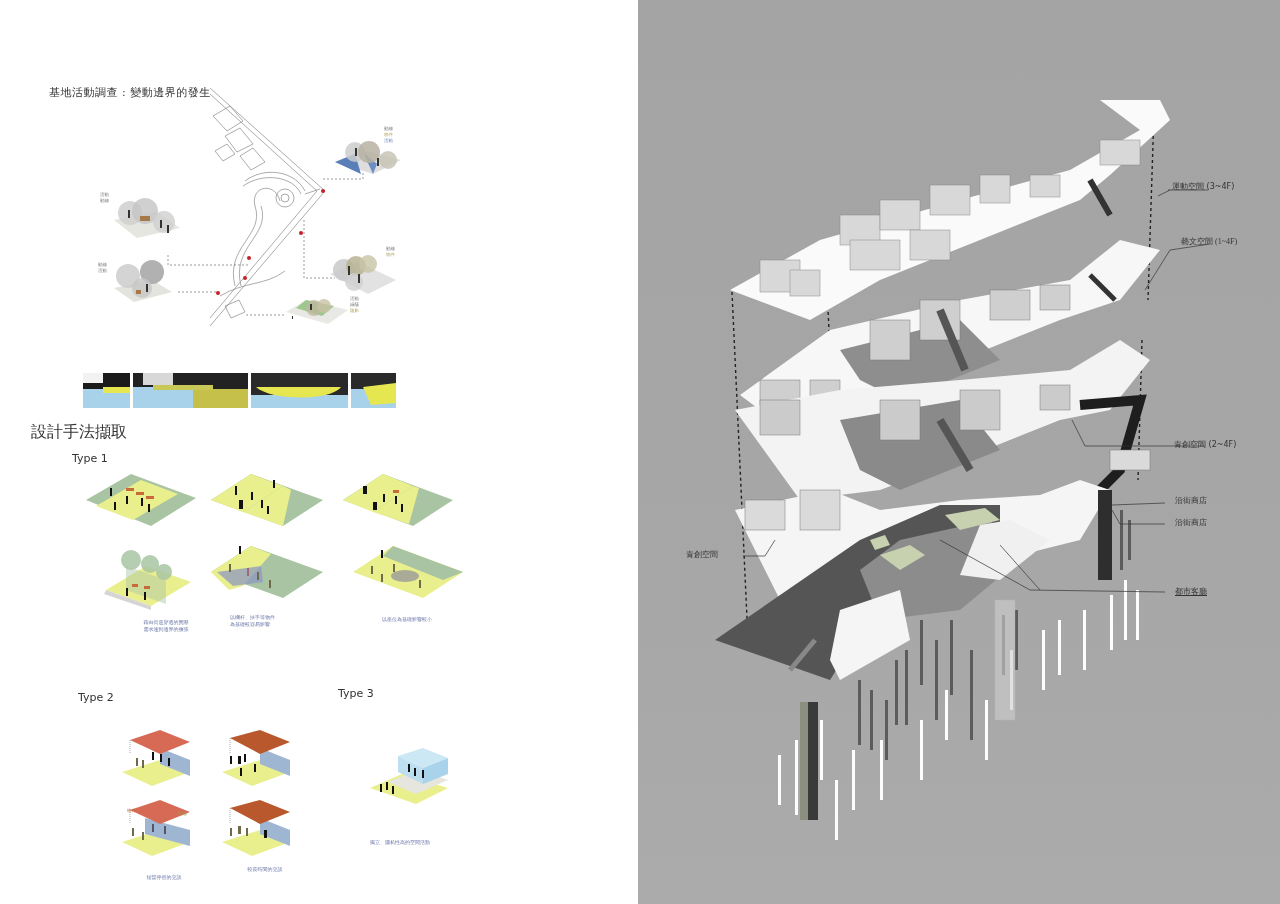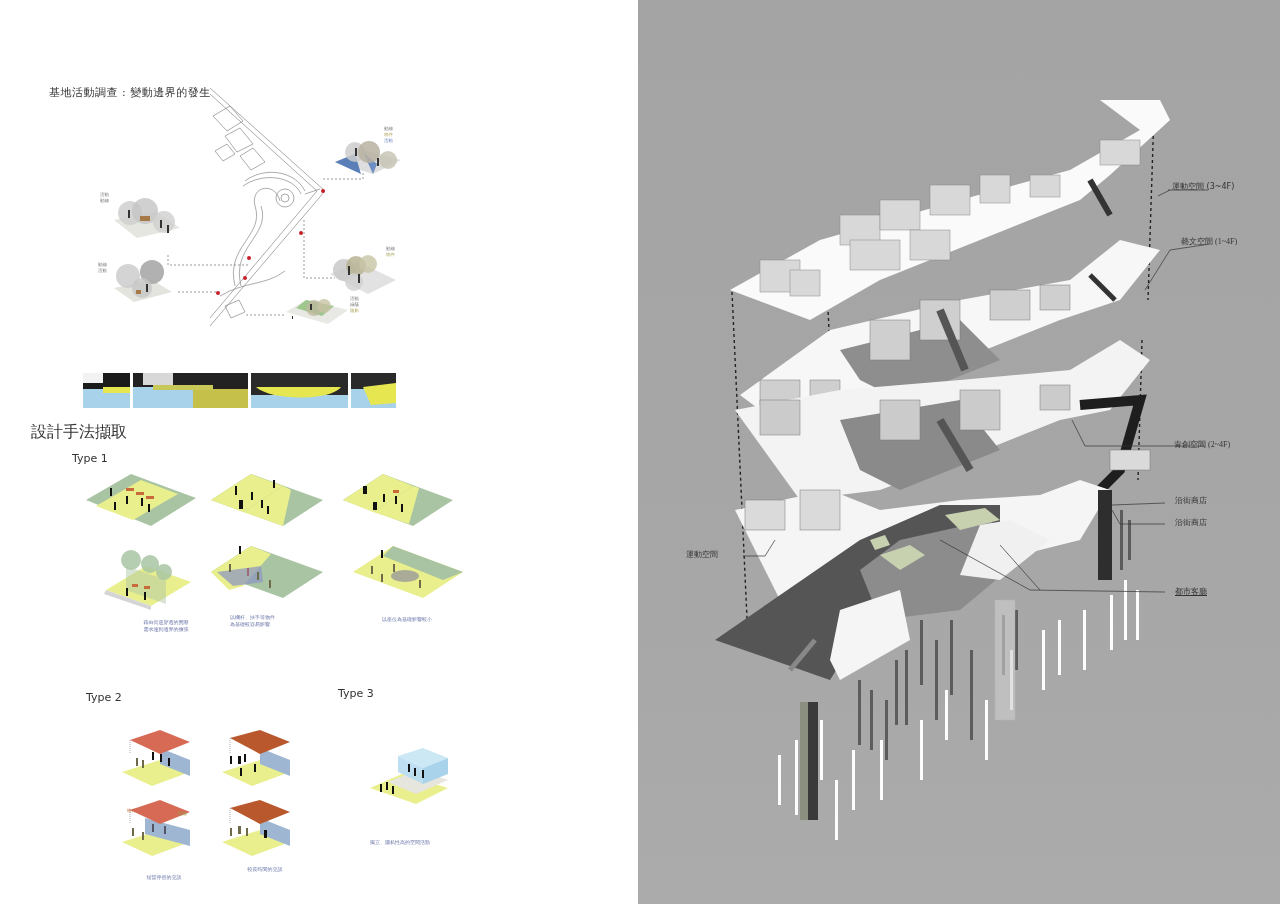--- a/index.html
+++ b/index.html
@@ -248,21 +248,21 @@
     <div>需求達到邊界的擴張</div>
   </div>
   <div class="abs cap" style="left:230px;top:614px;width:70px;text-align:left;">
     <div>以欄杆、扶手等物件</div>
     <div>為基礎較容易影響</div>
   </div>
   <div class="abs cap" style="left:362px;top:616px;width:90px;">
     <div>以座位為基礎影響較小</div>
   </div>
 
-  <div class="abs type" style="left:78px;top:691px;margin-left:8px;">Type 2</div>
+  <div class="abs type" style="left:78px;top:691px;">Type 2</div>
   <div class="abs type" style="left:338px;top:687px;text-align:center;">Type 3</div>
 
   <svg class="abs" style="left:120px;top:730px;" width="220" height="140">
     <g>
       <polygon points="2,42 40,30 70,42 32,56" fill="#e9ef8c"></polygon>
       <polygon points="40,18 70,30 70,46 40,34" fill="#9fb6d3"></polygon>
       <polygon points="10,10 40,0 70,12 40,24" fill="#d76a55"></polygon>
       <line x1="10" y1="10" x2="10" y2="24" stroke="#555" stroke-width="0.5" stroke-dasharray="1,1"></line>
       <rect x="16" y="28" width="2" height="8" fill="#6f6a4a"></rect>
         <rect x="22" y="30" width="2" height="8" fill="#6f6a4a"></rect>
@@ -451,18 +451,18 @@
         <path d="M1112,510 L1120,524 L1165,524"></path>
         <path d="M940,540 L1030,590 L1165,592"></path>
         <path d="M1000,545 L1040,590"></path>
         <path d="M743,556 L765,556 L775,540"></path>
       </g>
     </g>
   </svg>
 
   <div class="abs lbl-right" style="left:534px;top:181px;">運動空間 (3~4F)</div>
   <div class="abs lbl-right" style="left:543px;top:236px;font-family:Liberation Serif, serif;">藝文空間 (1~4F)</div>
-  <div class="abs lbl-right" style="left:536px;top:439px;font-family:Liberation Serif, serif;">青創空間 (2~4F)</div>
+  <div class="abs lbl-right" style="left:536px;top:439px;">青創空間 (2~4F)</div>
   <div class="abs lbl-right" style="left:537px;top:495px;">沿街商店</div>
   <div class="abs lbl-right" style="left:537px;top:517px;">沿街商店</div>
   <div class="abs lbl-right" style="left:537px;top:586px;text-decoration:underline;">都市客廳</div>
-  <div class="abs lbl-right" style="left:48px;top:549px;">運動空間</div>
+  <div class="abs lbl-right" style="left:48px;top:549px;">青創空間</div>
 </div>
 
 </body></html>

